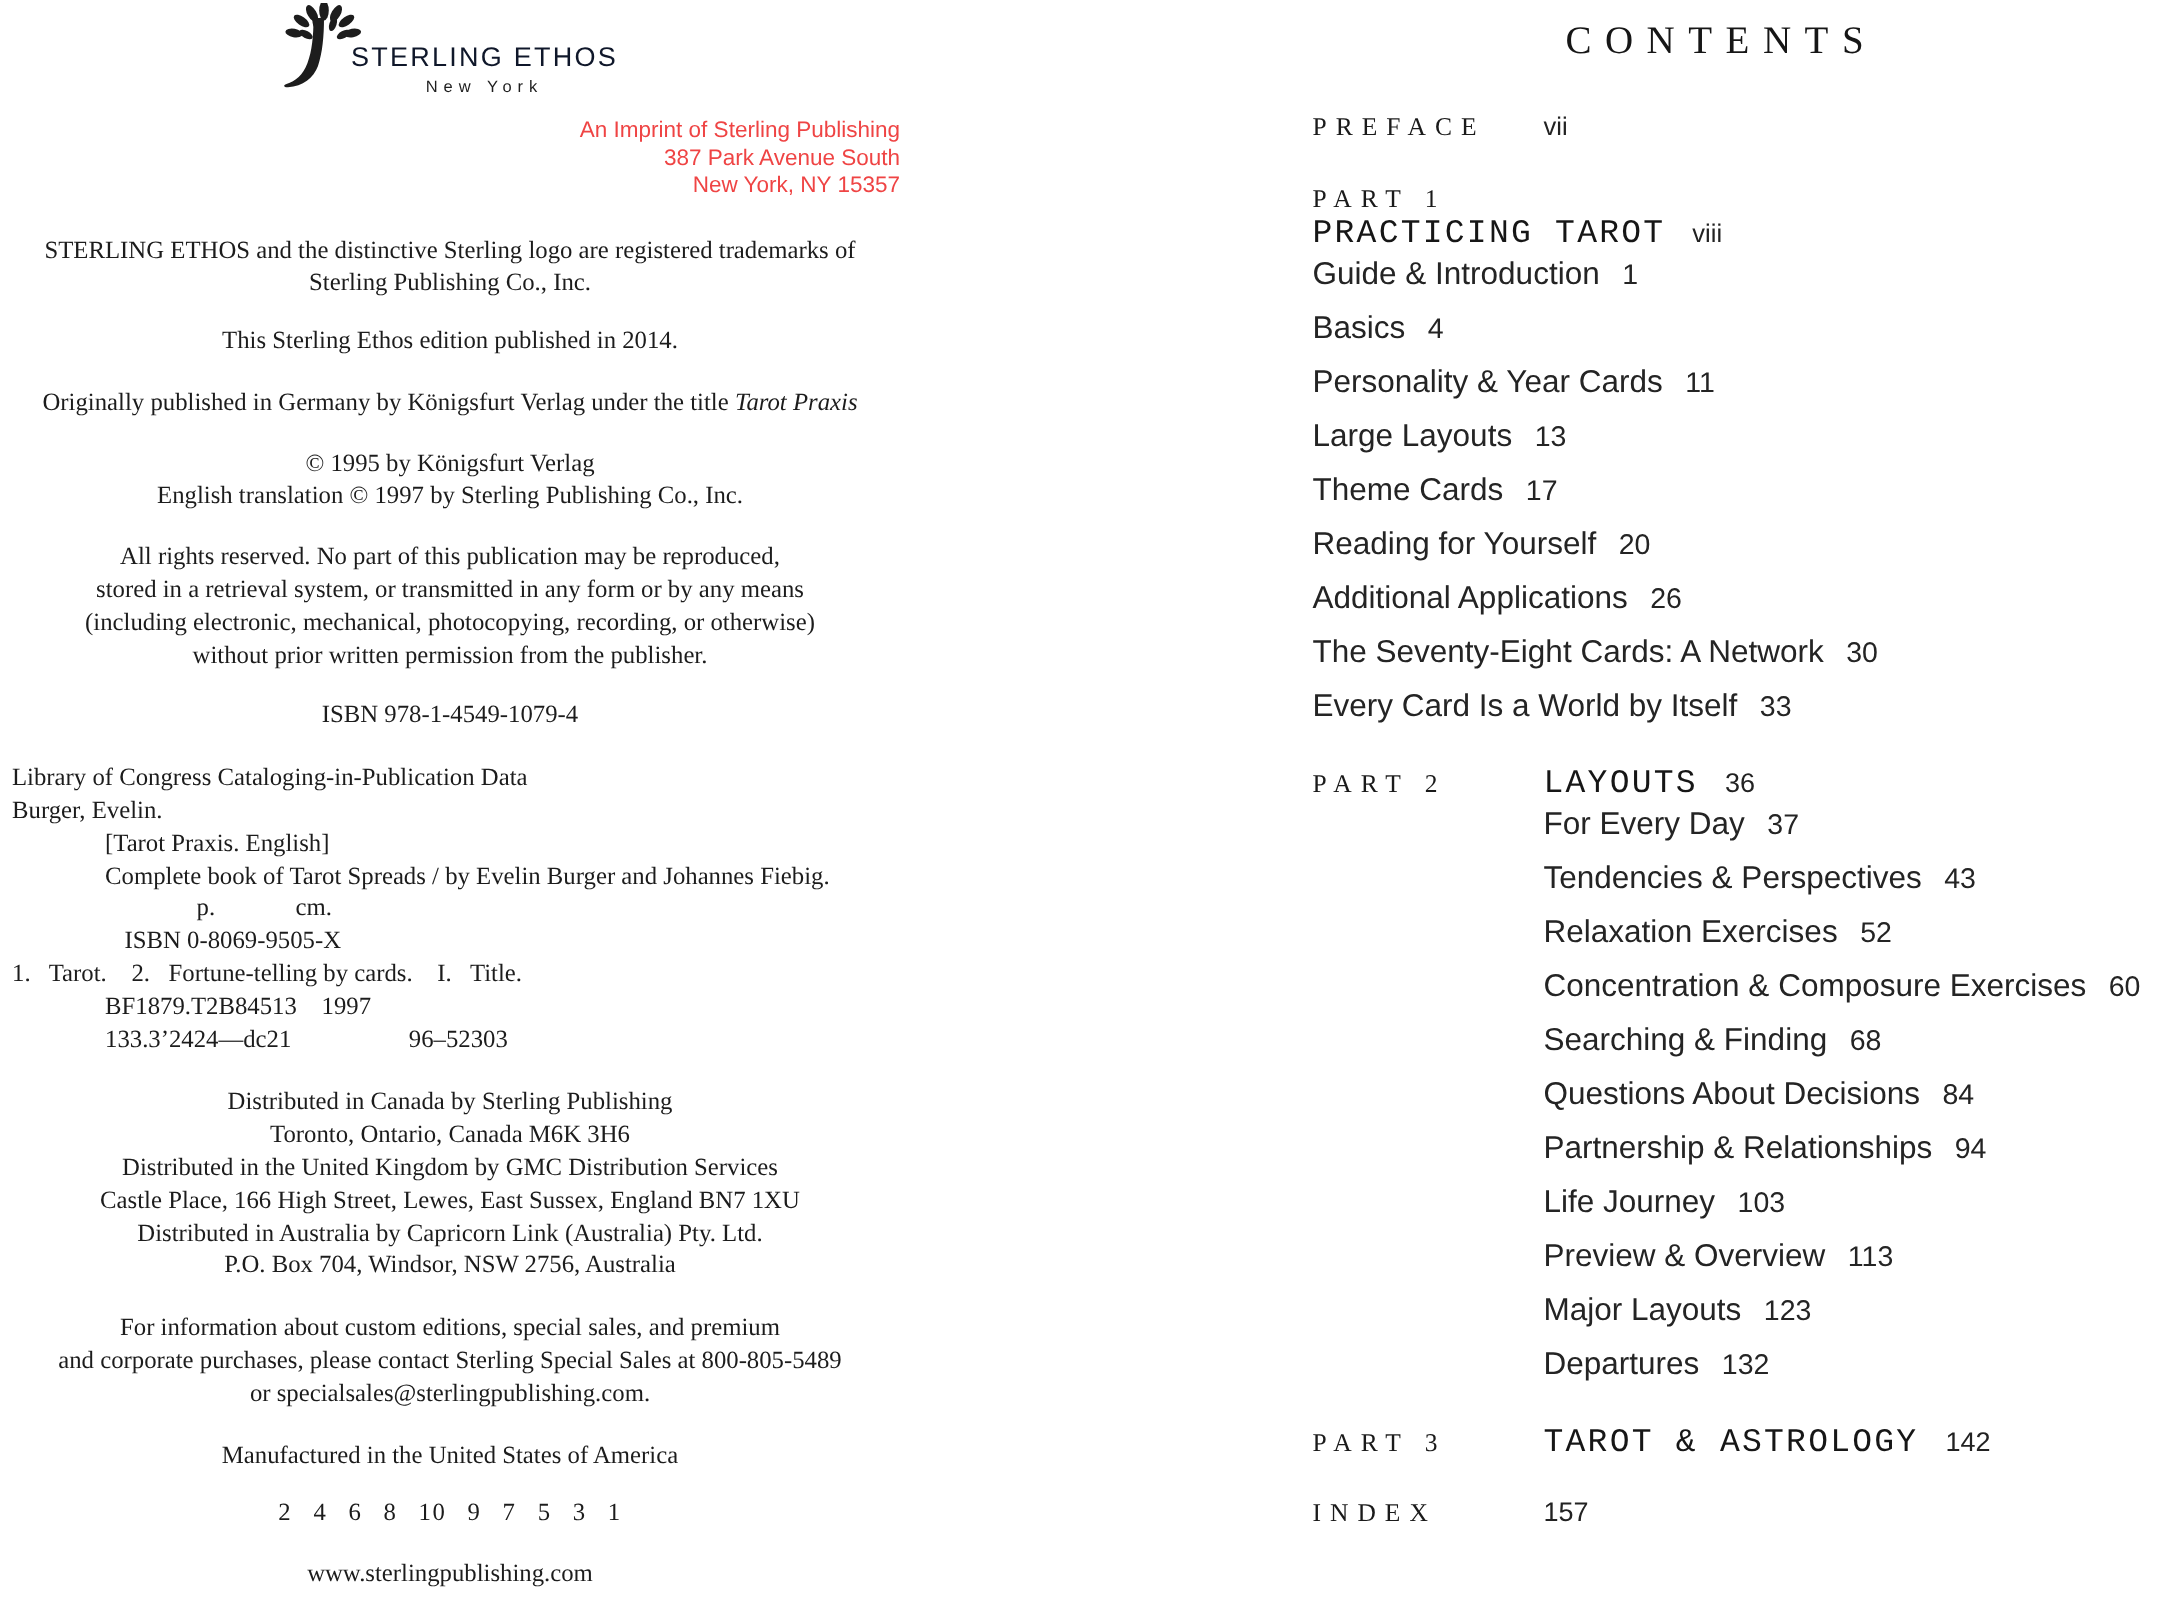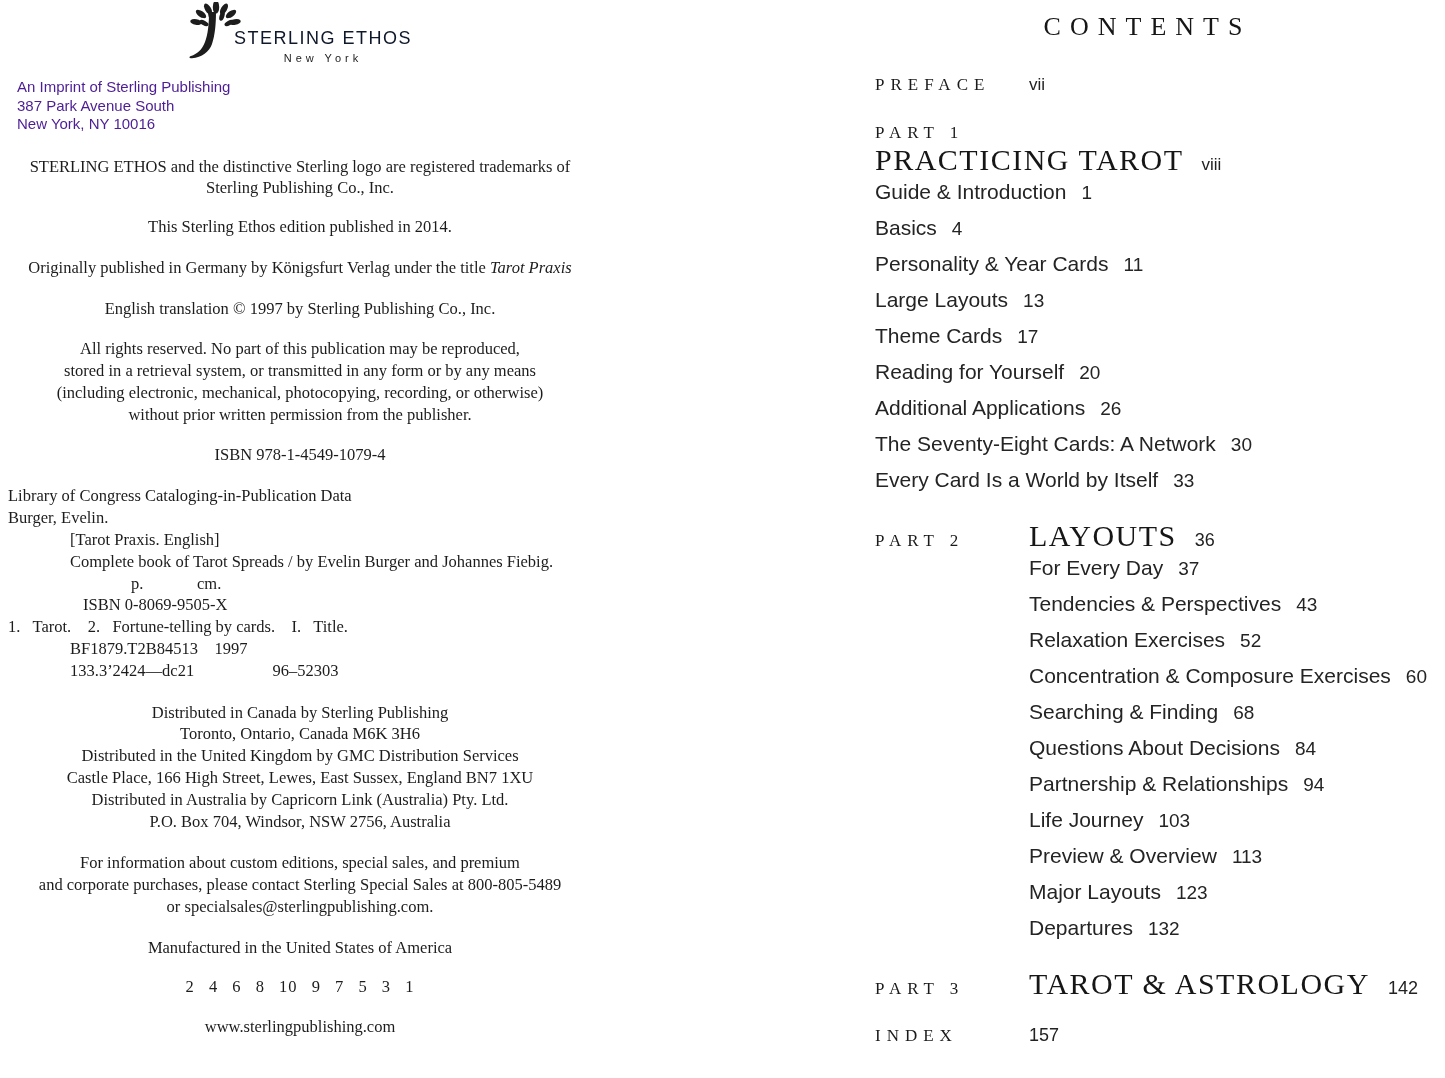--- a/index.html
+++ b/index.html
@@ -7,21 +7,21 @@
     width:1445px;height:1078px;background:#ffffff;overflow:hidden;position:relative;
     font-family:"Liberation Serif",serif;color:#1c1c1c;
     -webkit-font-smoothing:antialiased;
   }
   
   .page-left{position:absolute;left:0;top:0;width:600px;}
   .logo-row{display:flex;justify-content:center;align-items:flex-start;padding-top:2px;}
   .logo-text-col{margin-left:-8px;padding-top:26px;text-align:center;}
   .brand{font-family:"Liberation Sans",sans-serif;font-size:18px;letter-spacing:1.5px;color:#0f172a;white-space:nowrap;}
   .brand-city{font-family:"Liberation Sans",sans-serif;font-size:11px;letter-spacing:4px;margin-top:3px;color:#1d1d1d;white-space:nowrap;}
-  .imprint{margin-top:14px;text-align:left;font-family:"Liberation Sans",sans-serif;font-size:15px;line-height:18.5px;color:#4c1d95;margin-left:17px;}
+  .imprint{margin-top:14px;text-align:right;font-family:"Liberation Sans",sans-serif;font-size:15px;line-height:18.5px;color:#ef4444;}
   .serif-block{text-align:center;font-size:16.5px;line-height:21.8px;}
   .serif-block .line{white-space:nowrap;}
   .mt-trademark{margin-top:22px;}
   .mt-edition{margin-top:17px;}
   .mt-original{margin-top:19px;}
   .mt-copyright{margin-top:19px;}
   .mt-rights{margin-top:19px;}
   .mt-isbn{margin-top:18px;}
   .mt-distribution{margin-top:20px;}
   .mt-sales{margin-top:20px;}
@@ -40,21 +40,21 @@
   .page-right{position:absolute;left:850px;top:0;width:595px;}
   .toc-title{margin-top:12px;text-align:center;font-size:26px;letter-spacing:9px;color:#161616;}
   .toc-row{display:flex;align-items:baseline;padding-left:25px;}
   .toc-label{flex:none;width:154px;font-size:17px;letter-spacing:6px;color:#1a1a1a;white-space:nowrap;}
   .row-preface{margin-top:33px;}
   .row-part1{margin-top:28px;flex-direction:column;}
   .row-part2{margin-top:15px;}
   .row-part3{margin-top:15px;}
   .row-index{margin-top:24px;}
   .part-head{display:flex;align-items:baseline;gap:18px;}
-  .part-title{font-size:30px;letter-spacing:1.5px;color:#161616;white-space:nowrap;}
+  .part-title{font-size:22px;letter-spacing:1.5px;color:#161616;white-space:nowrap;font-family:Liberation Mono, monospace;}
   .part-page{font-family:"Liberation Sans",sans-serif;font-size:18px;color:#222;}
   .roman-page{font-family:"Liberation Sans",sans-serif;font-size:17px;color:#222;}
   .toc-items{margin-top:3px;}
   .toc-item{display:flex;align-items:baseline;height:36px;font-family:"Liberation Sans",sans-serif;font-size:21px;color:#242424;white-space:nowrap;}
   .toc-item-page{margin-left:15px;font-size:19px;color:#242424;}
   .tree-svg{display:block;}
 </style>
 </head>
 <body>
 
@@ -80,41 +80,42 @@
     <div class="logo-text-col">
       <div class="brand">STERLING ETHOS</div>
       <div class="brand-city">New York</div>
     </div>
   </div>
 
   <div class="imprint">
 
   <div class="line">An Imprint of Sterling Publishing</div>
       <div class="line">387 Park Avenue South</div>
-      <div class="line">New York, NY 10016</div>
+      <div class="line">New York, NY 15357</div>
     </div>
 
   <div class="serif-block mt-trademark">
 
   <div class="line">STERLING ETHOS and the distinctive Sterling logo are registered trademarks of</div>
       <div class="line">Sterling Publishing Co., Inc.</div>
     </div>
 
   <div class="serif-block mt-edition">
     <div class="line">This Sterling Ethos edition published in 2014.</div>
   </div>
 
   <div class="serif-block mt-original">
     <div class="line">
       <span>Originally published in Germany by Königsfurt Verlag under the title </span><span class="italic">Tarot Praxis</span>
     </div>
   </div>
 
   <div class="serif-block mt-copyright">
 
+  <div class="line">© 1995 by Königsfurt Verlag</div>
       <div class="line">English translation © 1997 by Sterling Publishing Co., Inc.</div>
     </div>
 
   <div class="serif-block mt-rights">
 
   <div class="line">All rights reserved. No part of this publication may be reproduced,</div>
       <div class="line">stored in a retrieval system, or transmitted in any form or by any means</div>
       <div class="line">(including electronic, mechanical, photocopying, recording, or otherwise)</div>
       <div class="line">without prior written permission from the publisher.</div>
     </div>

